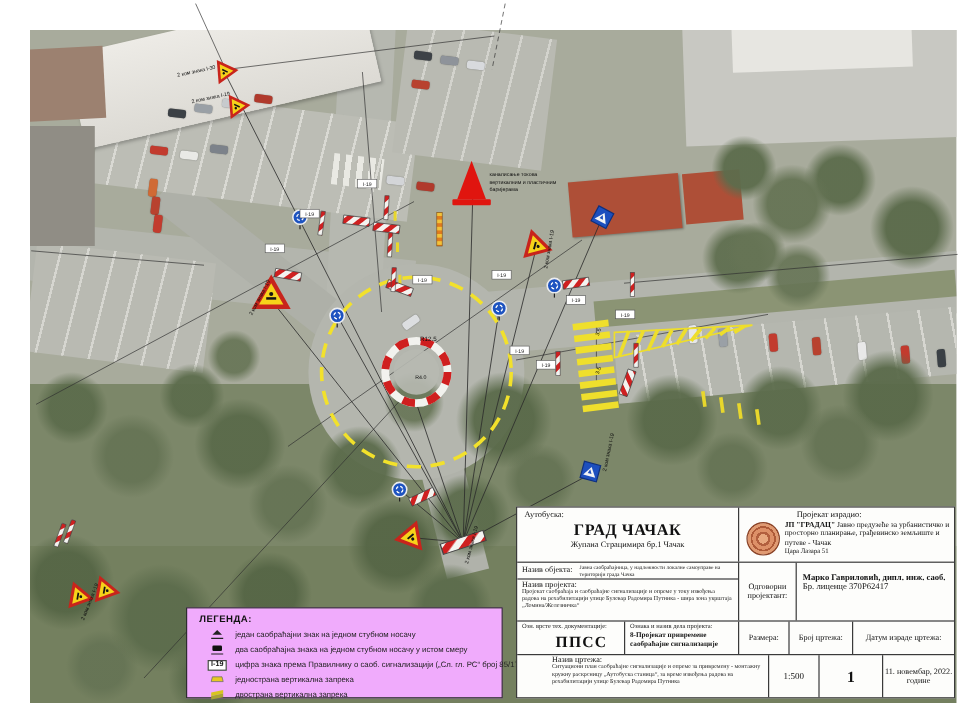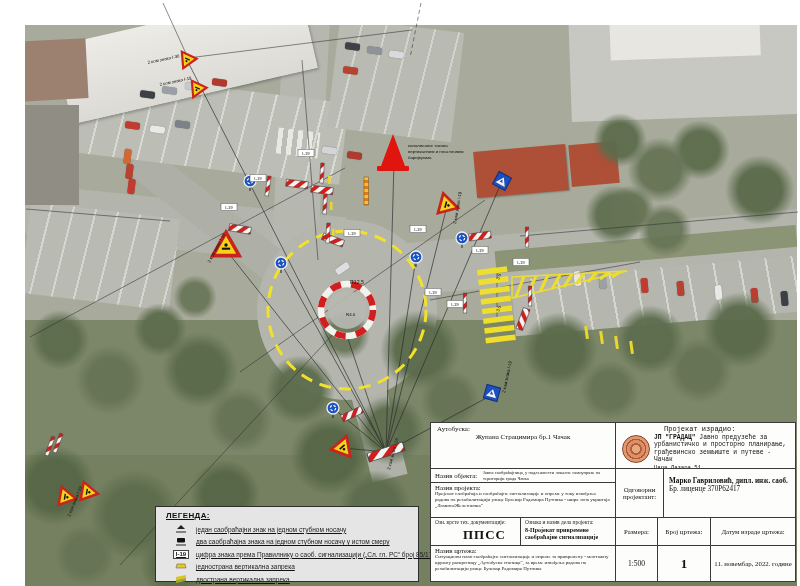--- a/index.html
+++ b/index.html
@@ -40,22 +40,22 @@
     radial-gradient(40px at 305px 430px,rgba(86,102,70,.95) 0 62%,rgba(86,102,70,0) 100%),
     radial-gradient(35px at 350px 480px,rgba(92,108,76,.95) 0 62%,rgba(92,108,76,0) 100%),
     radial-gradient(25px at 320px 310px,rgba(102,116,85,.9) 0 62%,rgba(102,116,85,0) 100%),
     radial-gradient(30px at 590px 190px,rgba(92,108,76,.9) 0 62%,rgba(92,108,76,0) 100%),
     radial-gradient(27px at 640px 205px,rgba(102,116,85,.9) 0 62%,rgba(102,116,85,0) 100%);}
   
   .ov{position:absolute;left:0;top:0;z-index:4;}
   .an{font-size:4.4px;fill:#101010;font-family:"Liberation Sans",sans-serif;}
   .bx{font-size:4.3px;fill:#222;font-family:"Liberation Sans",sans-serif;}
   
-  .legend{position:absolute;left:155px;top:506px;width:264px;height:76px;background:#e5e5e5;
-          border:1.5px solid #2e2e2e;z-index:6;padding:4px 0 0 10px;box-sizing:border-box;text-decoration:underline;}
+  .legend{position:absolute;left:155px;top:506px;width:264px;height:76px;background:#f0abfc;
+          border:1.5px solid #2e2e2e;z-index:6;padding:4px 0 0 10px;box-sizing:border-box;}
   .lg-title{font-size:8px;font-weight:bold;letter-spacing:.4px;margin-bottom:3px;}
   .lg-row{display:flex;align-items:center;height:12.5px;white-space:nowrap;}
   .lg-ic{width:30px;flex:0 0 30px;display:flex;justify-content:center;align-items:center;}
   .lg-tx{font-size:6.5px;color:#222;}
   .codebox{font-size:6px;border:1px solid #444;background:#fff;padding:0 2px;line-height:7px;font-weight:bold;}
   
   .tb{position:absolute;left:430px;top:422px;width:366px;height:160px;background:#fdfdfb;
       border:1.2px solid #3a3a3a;z-index:6;box-sizing:border-box;font-family:"Liberation Serif",serif;}
   .tb *{box-sizing:border-box;}
   .row{display:flex;border-bottom:1px solid #3a3a3a;}
@@ -372,23 +372,24 @@
       </span>
         <span class="lg-tx">двострана вертикална запрека</span>
     </div>
   </div>
 
   <div class="tb">
 
     <div class="row" style="height:46px;">
       <div class="cell" style="width:185px;">
         <div class="lab">Аутобуска:</div>
+        <div class="big">ГРАД ЧАЧАК</div>
         <div class="sub">Жупана Страцимира бр.1 Чачак</div>
       </div>
-      <div class="cell" style="flex:1;font-family:Liberation Mono, monospace;">
+      <div class="cell" style="flex:1;">
         <div class="lab" style="padding-left:48px;">Пројекат израдио:</div>
         <div class="made-row">
           <div class="stamp"></div>
           <div class="made-text">
             <span class="b">ЈП "ГРАДАЦ"</span>
             <span>Јавно предузеће за урбанистичко и просторно планирање, грађевинско земљиште и путеве - Чачак</span>
             <div class="sub2">Цара Лазара 51</div>
           </div>
         </div>
       </div>
@@ -419,21 +420,21 @@
       </div>
       <div class="cell" style="width:95px;">
         <div class="tiny" style="padding:1px 0 0 4px;">Ознака и назив дела пројекта:</div>
         <div class="partv">8-Пројекат привремене саобраћајне сигнализације</div>
       </div>
       <div class="cell cen" style="width:42px;font-size:6.8px;">Размера:</div>
       <div class="cell cen" style="width:53px;font-size:6.8px;padding:0 4px;">Број цртежа:</div>
       <div class="cell cen" style="flex:1;font-size:6.8px;">Датум израде цртежа:</div>
     </div>
 
-    <div class="row" style="height:35px;border-bottom:none;">
+    <div class="row" style="height:35px;border-bottom:none;padding-left:25px;">
       <div class="cell" style="width:185px;padding:1px 4px 0 4px;">
         <div class="lab2">Назив цртежа:</div>
         <div class="tiny" style="font-size:5px;">Ситуациони план саобраћајне сигнализације и опреме за привремену - монтажну кружну раскрсницу „Аутобуска станица“, за време извођења радова на рехабилитацији улице Булевар Радомира Путника</div>
       </div>
       <div class="cell cen" style="width:42px;font-size:7.5px;">1:500</div>
       <div class="cell cen num" style="width:53px;">1</div>
       <div class="cell cen" style="flex:1;font-size:6.8px;">11. новембар, 2022. године</div>
     </div>
   </div>
 

